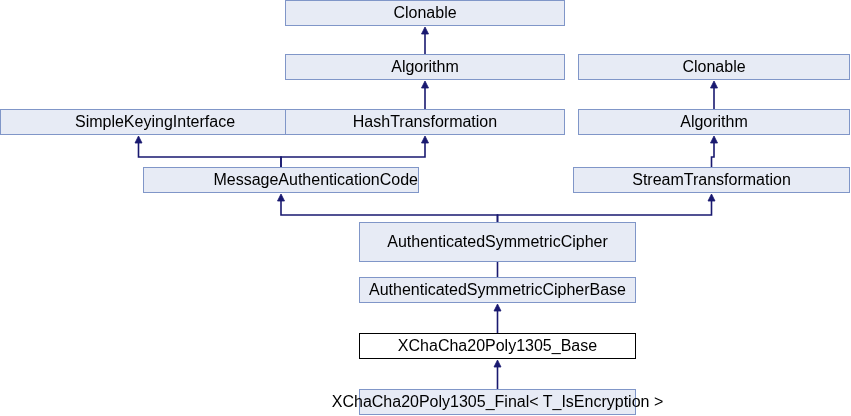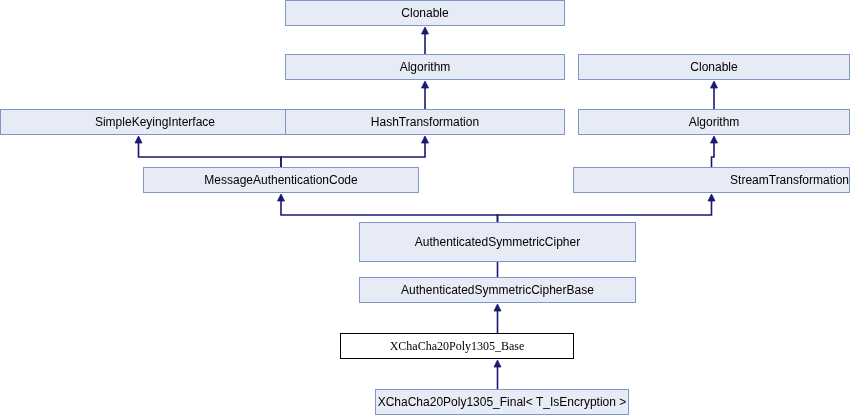--- a/index.html
+++ b/index.html
@@ -16,21 +16,21 @@
     overflow: hidden;
   }
   .node {
     position: absolute;
     box-sizing: border-box;
     background: #e7ebf5;
     border: 1px solid #8096c8;
     display: flex;
     align-items: center;
     justify-content: center;
-    font-size: 12px;
+    font-size: 16px;
     color: #000000;
     line-height: 1;
     white-space: nowrap;
   }
   .node.current {
     border: 1px solid #000000;
     background: #ffffff;
   }
   .node-label {
     display: block;
@@ -95,32 +95,32 @@
       </div>
       <div class="node" style="left: 0px; top: 109px; width: 310px; height: 26px;">
         <span class="node-label">SimpleKeyingInterface</span>
       </div>
       <div class="node" style="left: 285px; top: 109px; width: 280px; height: 26px;">
         <span class="node-label">HashTransformation</span>
       </div>
       <div class="node" style="left: 578px; top: 109px; width: 272px; height: 26px;">
         <span class="node-label">Algorithm</span>
       </div>
-      <div class="node" style="left: 143px; top: 167px; width: 276px; height: 26px;">
+      <div class="node" style="left: 143px; top: 167px; width: 276px; height: 26px; justify-content: flex-end;">
         <span class="node-label">MessageAuthenticationCode</span>
       </div>
-      <div class="node" style="left: 573px; top: 167px; width: 277px; height: 26px; justify-content: flex-end;">
+      <div class="node" style="left: 573px; top: 167px; width: 277px; height: 26px;">
         <span class="node-label">StreamTransformation</span>
       </div>
       <div class="node" style="left: 359px; top: 222px; width: 277px; height: 40px;">
         <span class="node-label">AuthenticatedSymmetricCipher</span>
       </div>
       <div class="node" style="left: 359px; top: 277px; width: 277px; height: 26px;">
         <span class="node-label">AuthenticatedSymmetricCipherBase</span>
       </div>
-      <div class="node current" style="left: 340px; top: 333px; width: 234px; height: 26px; font-family: Liberation Serif, serif;">
+      <div class="node current" style="left: 359px; top: 333px; width: 277px; height: 26px;">
         <span class="node-label">XChaCha20Poly1305_Base</span>
       </div>
-      <div class="node" style="left: 359px; top: 389px; width: 254px; height: 26px; margin-left: 16px;">
+      <div class="node" style="left: 359px; top: 389px; width: 277px; height: 26px;">
         <span class="node-label">XChaCha20Poly1305_Final&lt; T_IsEncryption &gt;</span>
       </div>
     </div>
 </div>
 
 </body></html>

